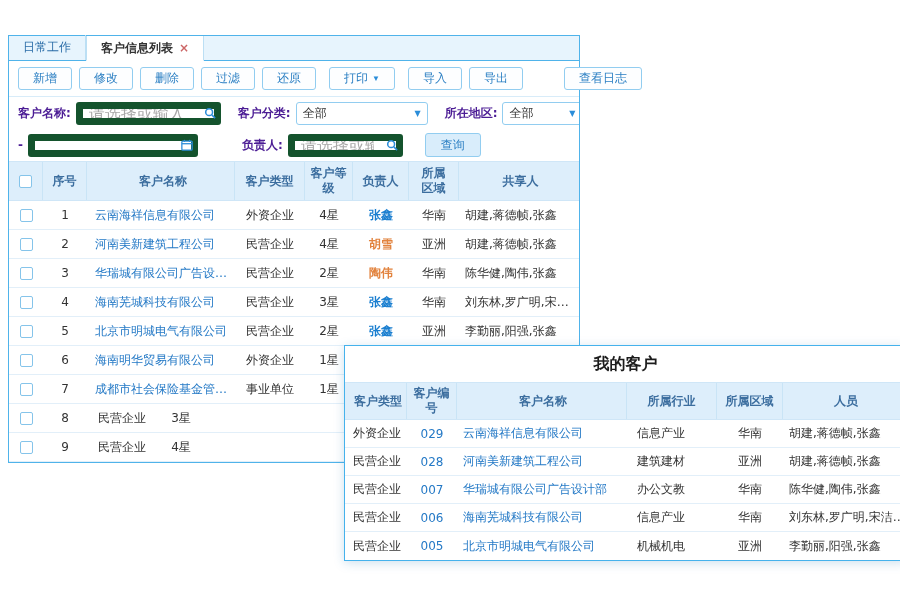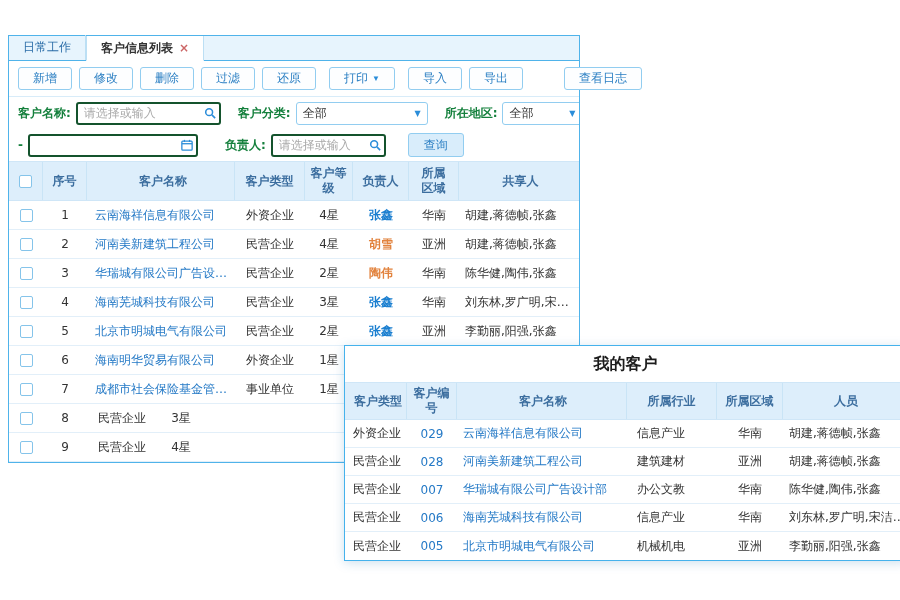--- a/index.html
+++ b/index.html
@@ -15,23 +15,23 @@
   .tab-close { color: #cc6666; font-weight: bold; font-size: 12px; line-height: 1; cursor: pointer; }
 
   .toolbar { display: flex; align-items: center; gap: 7px; padding: 6px 9px; border-bottom: 1px solid #d8ecf9; }
   .btn { display: inline-flex; align-items: center; gap: 4px; height: 23px; padding: 0 14px; background: #fdfeff; border: 1px solid #92cdf0; border-radius: 3px; color: #2b7fc3; font-size: 12px; cursor: pointer; white-space: nowrap; }
   .btn .caret { font-size: 8px; color: #2b8dd9; }
   .gap-sm { margin-left: 6px; }
   .gap-lg { margin-left: 34px; }
 
   .filter-row { display: flex; align-items: center; padding: 0 9px; height: 32px; overflow: hidden; white-space: nowrap; }
   .filter-row.first { border-bottom: 0; }
-  .flabel { font-weight: bold; color: #15803d; margin-right: 5px; flex-shrink: 0; }
+  .flabel { font-weight: bold; color: #4c1d95; margin-right: 5px; flex-shrink: 0; }
   .ibox { position: relative; height: 23px; flex-shrink: 0; }
-  .ibox input { width: 100%; height: 23px; border: 2px solid #14532d; border-radius: 3px; padding: 0 22px 0 6px; font-size: 12px; color: #ef4444; font-family: inherit; outline: none; }
+  .ibox input { width: 100%; height: 23px; border: 7px solid #14532d; border-radius: 3px; padding: 0 22px 0 6px; font-size: 16px; color: #ef4444; font-family: inherit; outline: none; }
   .ibox input::placeholder { color: #a9a9a9; }
   .ibox .icon-right { position: absolute; right: 5px; top: 50%; transform: translateY(-50%); display: inline-flex; cursor: pointer; }
   .selbox { height: 23px; border: 1px solid #92cdf0; border-radius: 3px; background: #fff; display: inline-flex; align-items: center; justify-content: space-between; padding: 0 6px; cursor: pointer; flex-shrink: 0; }
   .selbox .caret { font-size: 8px; color: #2b8dd9; }
   .btn-query { height: 24px; padding: 0 15px; background: #d9edfb; border: 1px solid #92cdf0; border-radius: 3px; color: #2b7fc3; font-size: 12px; cursor: pointer; }
 
   .thead { display: flex; background: #ddeefb; border-top: 1px solid #cfe6f7; border-bottom: 1px solid #cfe6f7; color: #3c6e9f; font-weight: bold; }
   .hcell { height: 38px; display: flex; align-items: center; justify-content: center; text-align: center; border-right: 1px solid #c9e4f6; padding: 2px 3px; word-break: break-all; line-height: 1.25; flex-shrink: 0; }
   .hcell:last-child { border-right: none; }
 
@@ -142,21 +142,21 @@
       <input type="text" style="">
       <span class="icon-right">
         <svg viewBox="0 0 14 14" width="12" height="12">
             <rect x="1" y="2.5" width="12" height="10.5" rx="1" fill="none" stroke="#2b8dd9" stroke-width="1.5"></rect>
             <line x1="1" y1="5.5" x2="13" y2="5.5" stroke="#2b8dd9" stroke-width="1.5"></line>
             <line x1="4" y1="1" x2="4" y2="3.5" stroke="#2b8dd9" stroke-width="1.5"></line>
             <line x1="10" y1="1" x2="10" y2="3.5" stroke="#2b8dd9" stroke-width="1.5"></line>
           </svg>
       </span>
     </span>
-    <span class="flabel" style="margin-left:27px">负责人:</span>
+    <span class="flabel" style="margin-left:44px">负责人:</span>
     <span class="ibox" style="width:115px">
       <input type="text" placeholder="请选择或输入" style="">
       <span class="icon-right">
         <svg viewBox="0 0 14 14" width="12" height="12">
             <circle cx="6" cy="6" r="4" fill="none" stroke="#2b8dd9" stroke-width="1.8"></circle>
             <line x1="9.2" y1="9.2" x2="13" y2="13" stroke="#2b8dd9" stroke-width="1.8"></line>
           </svg>
       </span>
     </span>
     <button class="btn-query" style="margin-left:22px">查询</button>

